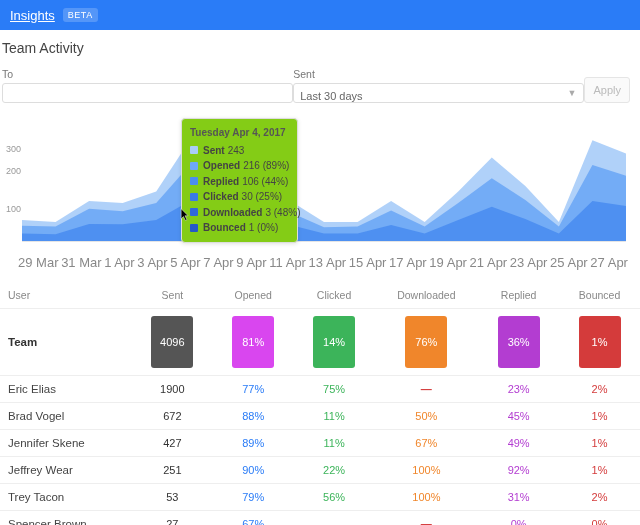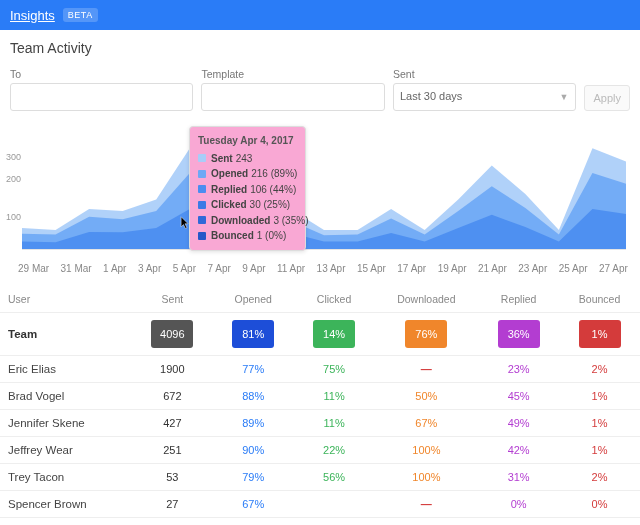--- a/index.html
+++ b/index.html
@@ -1,49 +1,49 @@
 <!DOCTYPE html>
 <html><head>
 <meta charset="utf-8">
 <style>
   * { box-sizing: border-box; margin: 0; padding: 0; }
   body { font-family: -apple-system, "Helvetica Neue", Arial, sans-serif; font-size: 12px; color: #333; background: #fff; width: 640px; }
   .header { background: #2a7cf7; color: #fff; height: 30px; display: flex; align-items: center; padding: 0 10px; }
   .header-title { font-size: 13px; font-weight: 500; margin-right: 8px; text-decoration: underline; }
   .beta-badge { background: rgba(255,255,255,0.2); border-radius: 3px; font-size: 9px; padding: 2px 5px; letter-spacing: 0.5px; }
-  .subheader { padding: 10px 10px 0 10px; }
+  .subheader { padding: 10px 10px 0 2px; }
   .page-title { font-size: 14px; font-weight: 500; color: #444; margin-bottom: 12px; }
-  .filters { display: flex; gap: 8px; align-items: flex-end; margin-bottom: 12px; }
+  .filters { display: flex; align-items: flex-end; margin-bottom: 12px; }
   .filter-group { display: flex; flex-direction: column; flex: 1; }
   .filter-label { font-size: 10.5px; color: #777; margin-bottom: 3px; }
-  .filter-input, .filter-select { height: 28px; border: 1px solid #ddd; border-radius: 3px; padding: 0 6px; font-size: 11px; background: #fff; width: 100%; }
+  .filter-input, .filter-select { height: 20px; border: 1px solid #ddd; border-radius: 3px; padding: 0 6px; font-size: 11px; background: #fff; width: 100%; }
   .filter-select-wrap { position: relative; }
   .filter-select-wrap .caret { position: absolute; right: 8px; top: 50%; transform: translateY(-50%); color: #aaa; font-size: 9px; pointer-events: none; }
   .apply-btn { height: 26px; border: 1px solid #e5e5e5; background: #fafafa; color: #bbb; border-radius: 3px; padding: 0 8px; font-size: 11px; cursor: pointer; }
   .chart-wrap { position: relative; padding: 6px 10px 0 10px; }
   .cursor-arrow { position: absolute; width: 10px; height: 14px; z-index: 30; color:#000; }
   .chart { position: relative; width: 620px; height: 130px; }
   .chart svg { width: 100%; height: 100%; display: block; }
   .y-tick { position: absolute; left: -4px; font-size: 9px; color: #999; transform: translateY(-50%); }
-  .x-labels { display: flex; margin: 4px 0 0 8px; width: 610px; font-size: 10px; color: #888; justify-content: space-between; }
+  .x-labels { display: flex; margin: 4px 0 0 8px; width: 610px; font-size: 13px; color: #888; justify-content: space-between; }
   .chart-line { stroke: #666; stroke-dasharray: 2 2; stroke-width: 1; }
-  .tooltip-box { position: absolute; left: 189px; top: 3px; width: 117px; background: #f9a8d4; border: 1px solid #ddd; border-radius: 4px; box-shadow: 0 1px 4px rgba(0,0,0,0.12); padding: 6px 8px; font-size: 10px; z-index: 20; line-height: 1.55; }
+  .tooltip-box { position: absolute; left: 181px; top: 3px; width: 117px; background: #84cc16; border: 1px solid #ddd; border-radius: 4px; box-shadow: 0 1px 4px rgba(0,0,0,0.12); padding: 6px 8px; font-size: 10px; z-index: 20; line-height: 1.55; }
   .tooltip-title { font-weight: 600; color: #555; margin-bottom: 2px; font-size: 10px; }
   .tt-row { display: flex; align-items: center; white-space: nowrap; }
   .tt-sw { width: 8px; height: 8px; border-radius: 1px; margin-right: 5px; flex: none; }
   .tt-label { font-weight: 600; color: #444; margin-right: 3px; }
   .tt-val { color: #444; }
   .table-wrap { margin: 12px 0 6px 0; }
   table { width: 100%; border-collapse: collapse; }
   th, td { padding: 7px 8px; text-align: center; font-size: 11px; border-bottom: 1px solid #eee; }
   th { color: #888; font-weight: 400; font-size: 10.5px; }
   td.user-col, th.user-col { text-align: left; }
   td.user-col { color: #444; font-size: 11.5px; }
   .team-row td.user-col { font-weight: 600; color: #333; }
-  .pill { display: inline-block; min-width: 42px; padding: 8px 6px; border-radius: 3px; color: #fff; font-weight: 500; font-size: 11px; }
+  .pill { display: inline-block; min-width: 42px; padding: 20px 6px; border-radius: 3px; color: #fff; font-weight: 500; font-size: 11px; }
   .c-sent    { color: #333; }
   .c-opened  { color: #2a7cf7; }
   .c-clicked { color: #3cb45a; }
   .c-down    { color: #f0862b; }
   .c-replied { color: #b33dd1; }
   .c-bounced { color: #d43b3b; }
   .dash { color: #d43b3b; font-weight: 600; }
 </style>
 </head>
 <body>
@@ -52,24 +52,20 @@
   <span class="header-title">Insights</span>
   <span class="beta-badge">BETA</span>
 </div>
 
 <div class="subheader">
   <div class="page-title">Team Activity</div>
 
   <div class="filters">
     <div class="filter-group">
       <span class="filter-label">To</span>
-      <input class="filter-input" style="">
-    </div>
-    <div class="filter-group">
-      <span class="filter-label">Template</span>
       <input class="filter-input" style="">
     </div>
     <div class="filter-group">
       <span class="filter-label">Sent</span>
       <div class="filter-select-wrap">
         <div class="filter-select" style="line-height:24px;color:#666;">Last 30 days</div>
         <span class="caret">▼</span>
       </div>
     </div>
     <button class="apply-btn">Apply</button>
@@ -128,21 +124,21 @@
        <span class="tt-val">106 (44%)</span>
      </div>
         <div class="tt-row">
        <span class="tt-sw" style="background:#3b7ae6"></span>
        <span class="tt-label">Clicked</span>
        <span class="tt-val">30 (25%)</span>
      </div>
         <div class="tt-row">
        <span class="tt-sw" style="background:#2f69d8"></span>
        <span class="tt-label">Downloaded</span>
-       <span class="tt-val">3 (35%)</span>
+       <span class="tt-val">3 (48%)</span>
      </div>
         <div class="tt-row">
        <span class="tt-sw" style="background:#2558c8"></span>
        <span class="tt-label">Bounced</span>
        <span class="tt-val">1 (0%)</span>
      </div>
       </div>
   </div>
 
   <svg class="cursor-arrow" viewBox="0 0 12 18" style="left:180px; top:93px;">
@@ -160,21 +156,21 @@
         <th>Clicked</th>
         <th>Downloaded</th>
         <th>Replied</th>
         <th>Bounced</th>
       </tr>
     </thead>
     <tbody id="tbody">
         <tr class="team-row">
     <td class="user-col">Team</td>
     <td><span class="pill" style="background:#555">4096</span></td>
-    <td><span class="pill" style="background:#1d4ed8">81%</span></td>
+    <td><span class="pill" style="background:#d946ef">81%</span></td>
     <td><span class="pill" style="background:#3cb45a">14%</span></td>
     <td><span class="pill" style="background:#f0862b">76%</span></td>
     <td><span class="pill" style="background:#b33dd1">36%</span></td>
     <td><span class="pill" style="background:#d43b3b">1%</span></td>
   </tr>
         <tr>
       <td class="user-col">Eric Elias</td>
       <td class="c-sent">1900</td>
       <td><span class="c-opened">77%</span></td>
       <td><span class="c-clicked">75%</span></td>
@@ -199,21 +195,21 @@
       <td><span class="c-down">67%</span></td>
       <td><span class="c-replied">49%</span></td>
       <td><span class="c-bounced">1%</span></td>
     </tr>
         <tr>
       <td class="user-col">Jeffrey Wear</td>
       <td class="c-sent">251</td>
       <td><span class="c-opened">90%</span></td>
       <td><span class="c-clicked">22%</span></td>
       <td><span class="c-down">100%</span></td>
-      <td><span class="c-replied">42%</span></td>
+      <td><span class="c-replied">92%</span></td>
       <td><span class="c-bounced">1%</span></td>
     </tr>
         <tr>
       <td class="user-col">Trey Tacon</td>
       <td class="c-sent">53</td>
       <td><span class="c-opened">79%</span></td>
       <td><span class="c-clicked">56%</span></td>
       <td><span class="c-down">100%</span></td>
       <td><span class="c-replied">31%</span></td>
       <td><span class="c-bounced">2%</span></td>

